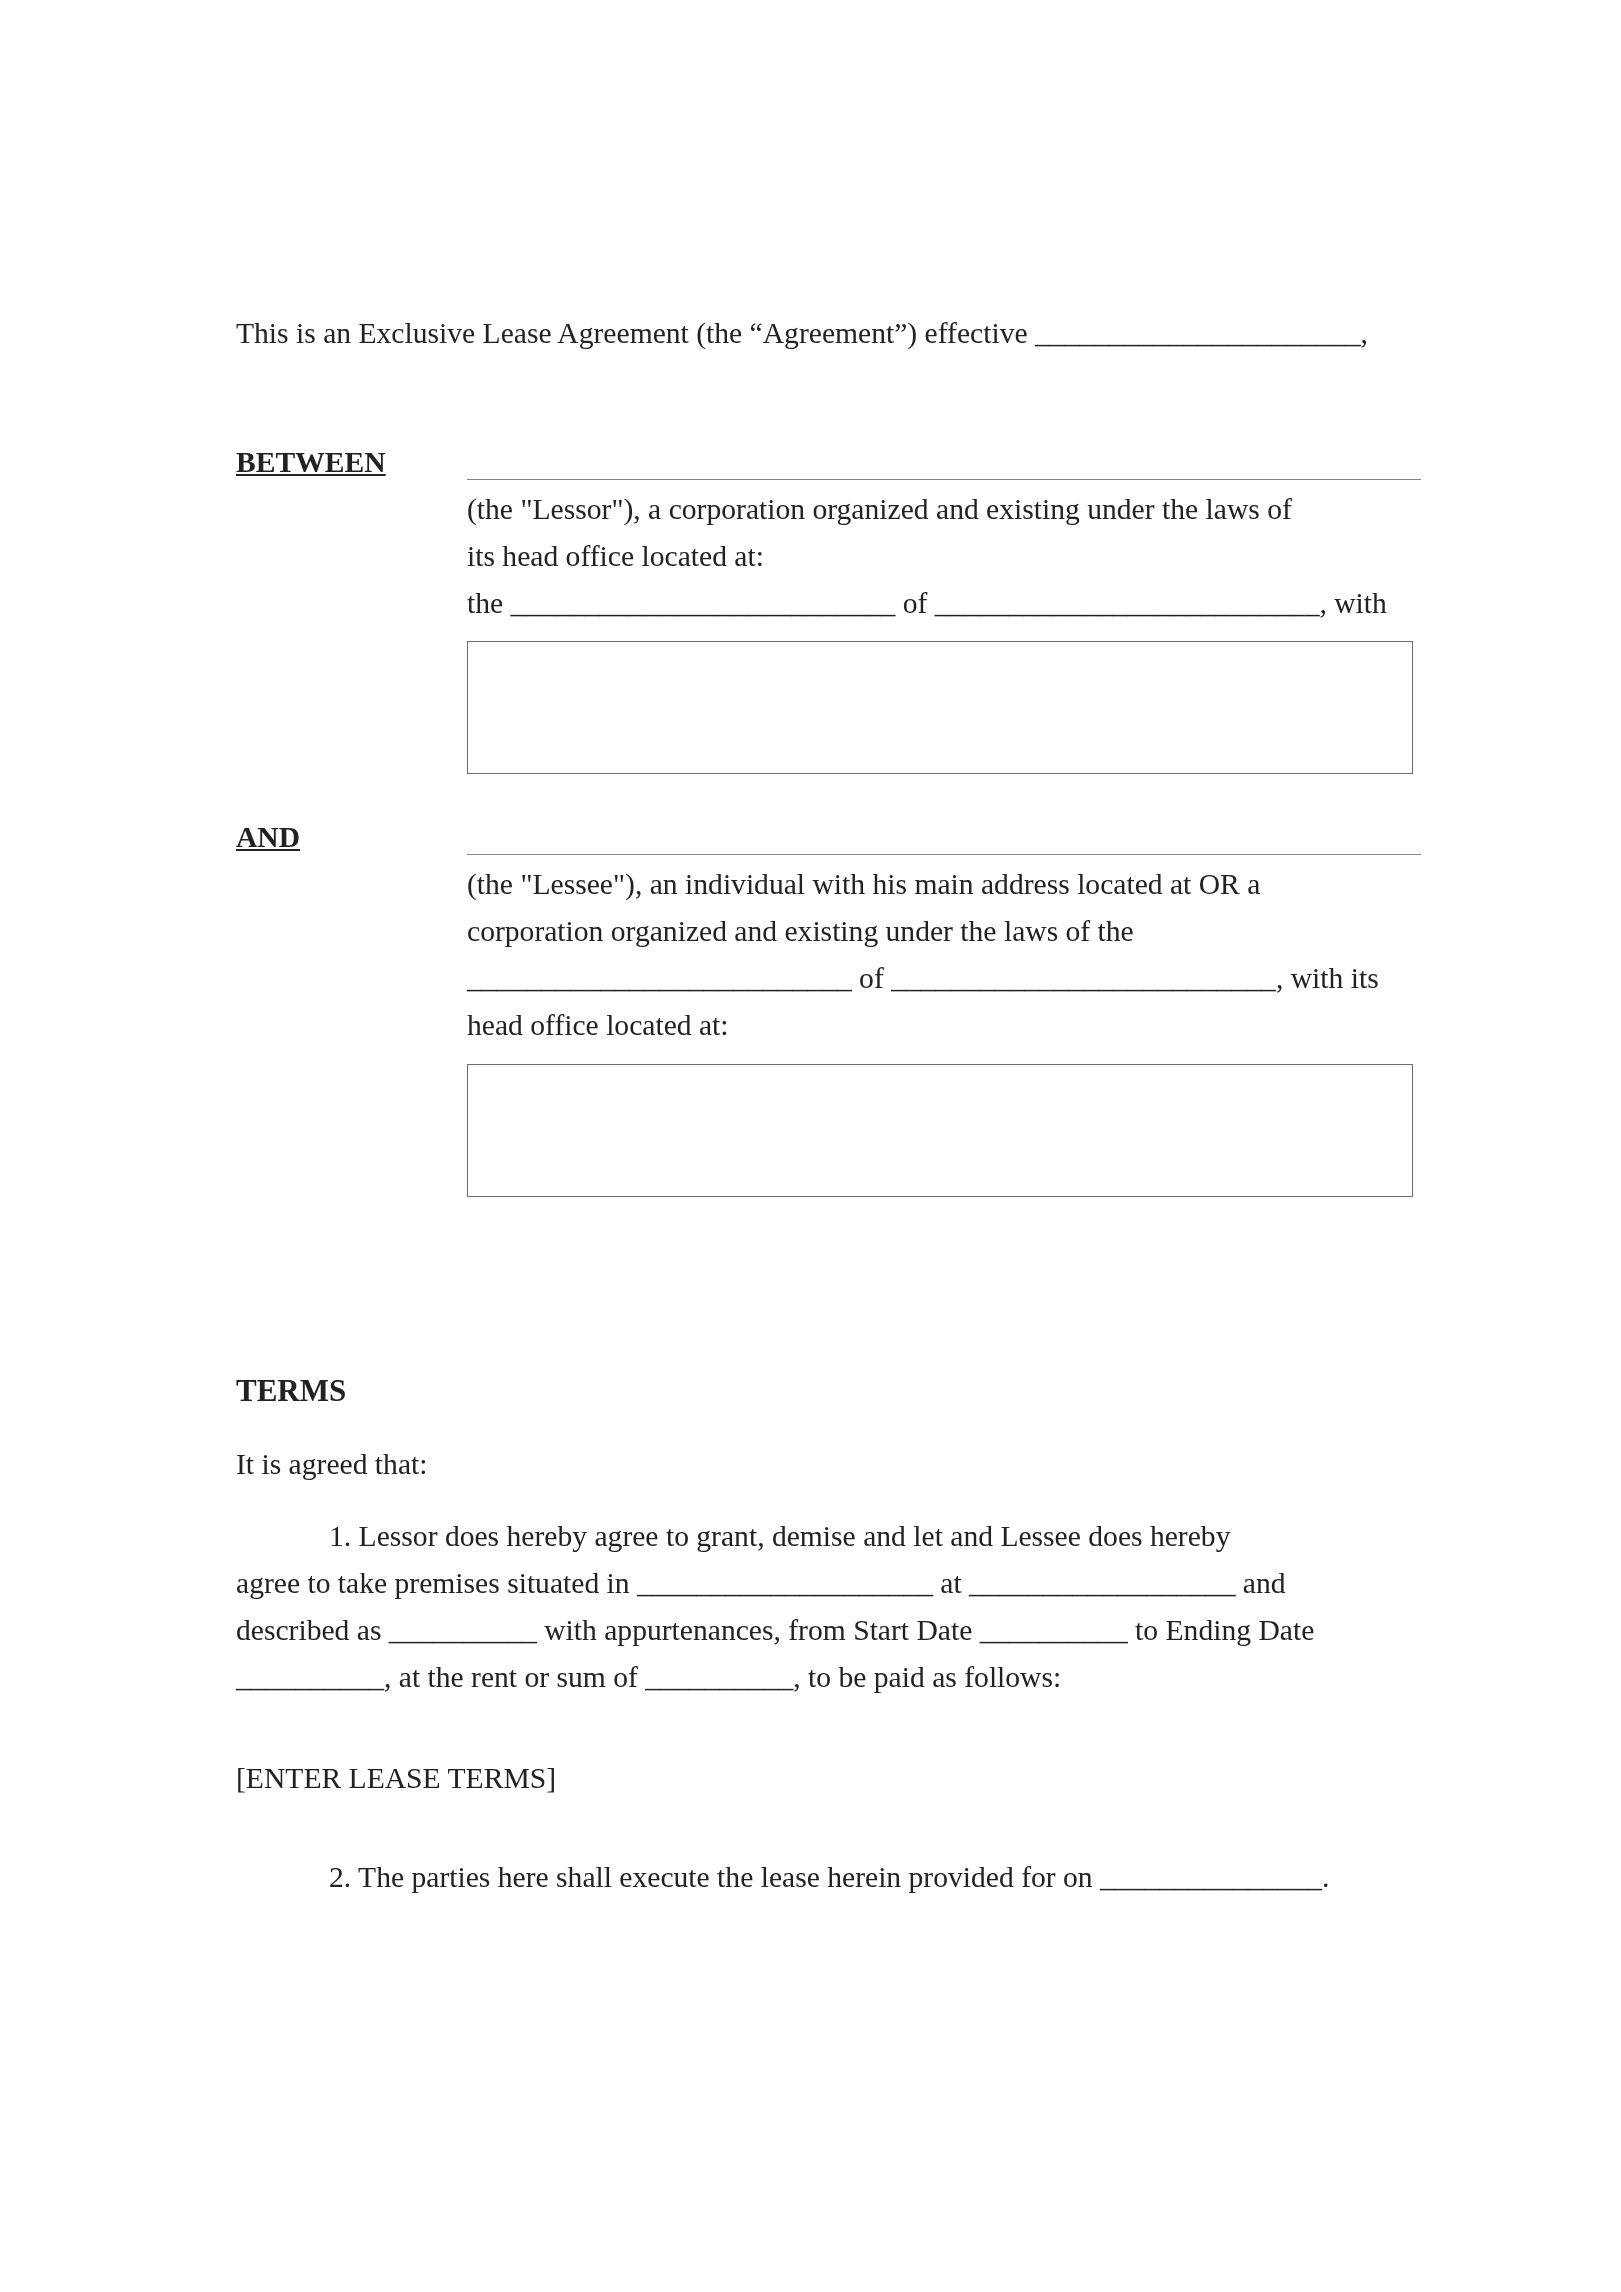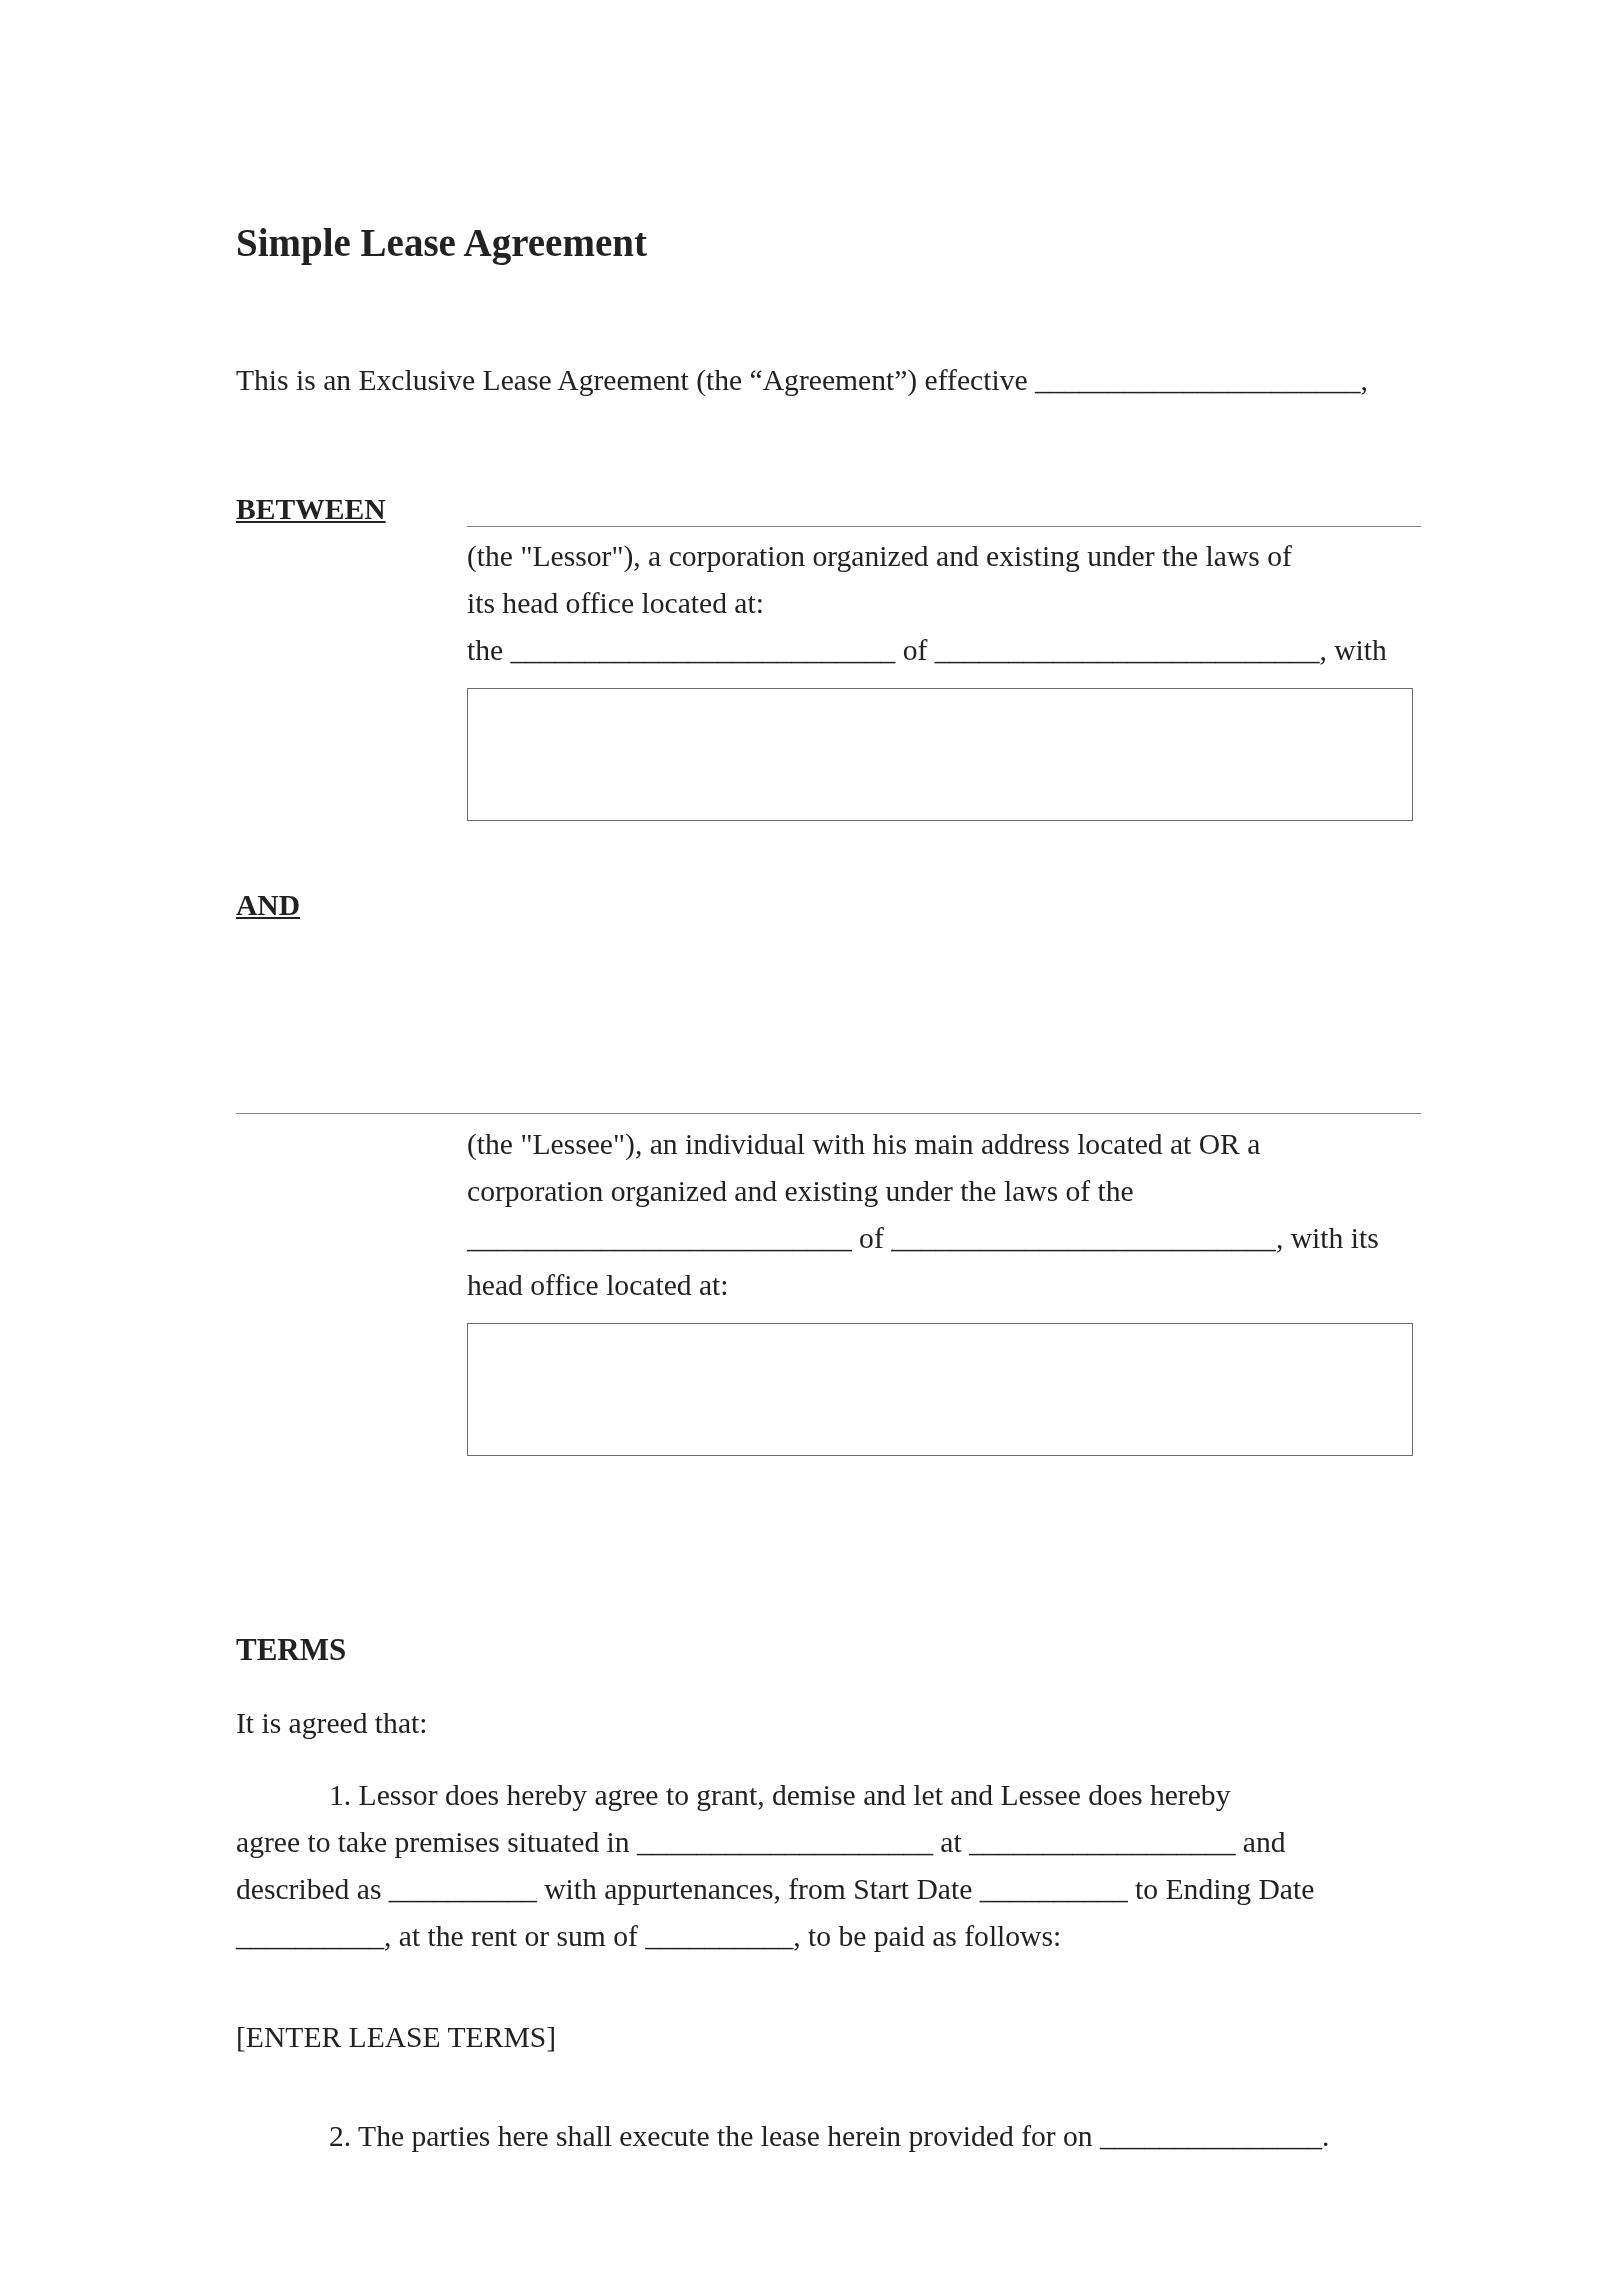--- a/index.html
+++ b/index.html
@@ -26,21 +26,21 @@
   }
   .intro {
     margin: 91px 0 0 0;
     white-space: pre;
   }
   .party-row {
     display: flex;
     align-items: stretch;
   }
   .party-row.between { margin-top: 82px; }
-  .party-row.and     { margin-top: 61px; flex-direction: column; }
+  .party-row.and     { margin-top: 40px; }
   .party-label {
     width: 231px;
     flex: 0 0 231px;
     font-weight: bold;
     white-space: pre;
     text-decoration: underline;
   }
   .party-name-field {
     flex: 1 1 auto;
     border-bottom: 1.8px solid #858585;
@@ -65,21 +65,20 @@
   .clause { margin-top: 25px; }
   .clause .first { padding-left: 93px; }
   .enter-terms { margin: 54px 0 8px 0; white-space: pre; }
   .clause2 { margin-top: 52px; }
 </style>
 </head>
 <body>
 
 <div class="doc">
 
-  <h1 class="title">Simple Lease Agreement</h1>
 
   <p class="intro">This is an Exclusive Lease Agreement (the “Agreement”) effective ______________________,</p>
 
   <div class="party-row between">
     <div class="party-label">BETWEEN</div>
     <div class="party-name-field"></div>
   </div>
   <div class="party-body">
     <div class="line">(the "Lessor"), a corporation organized and existing under the laws of</div>
     <div class="line">its head office located at:</div>

